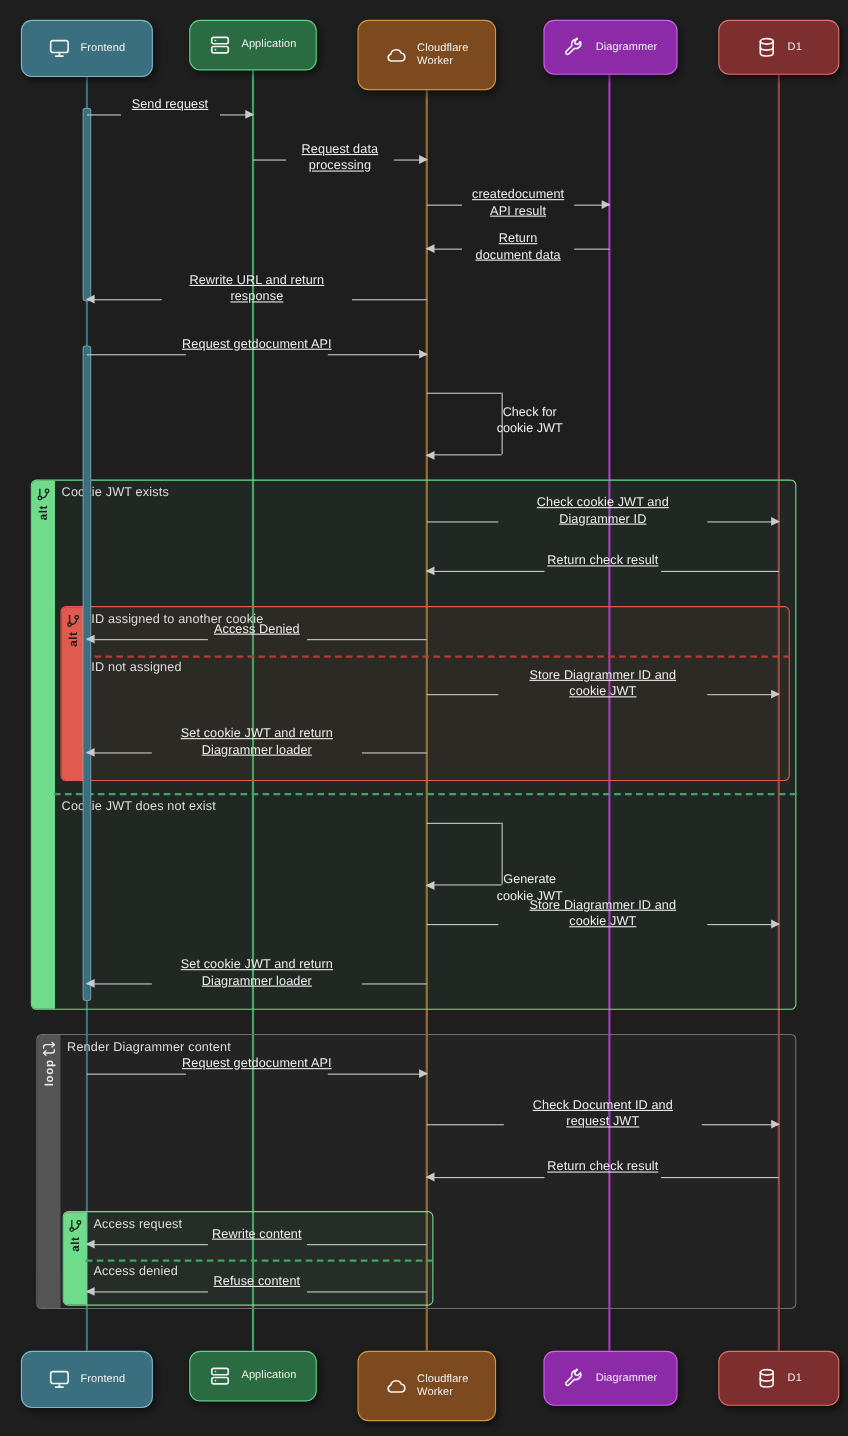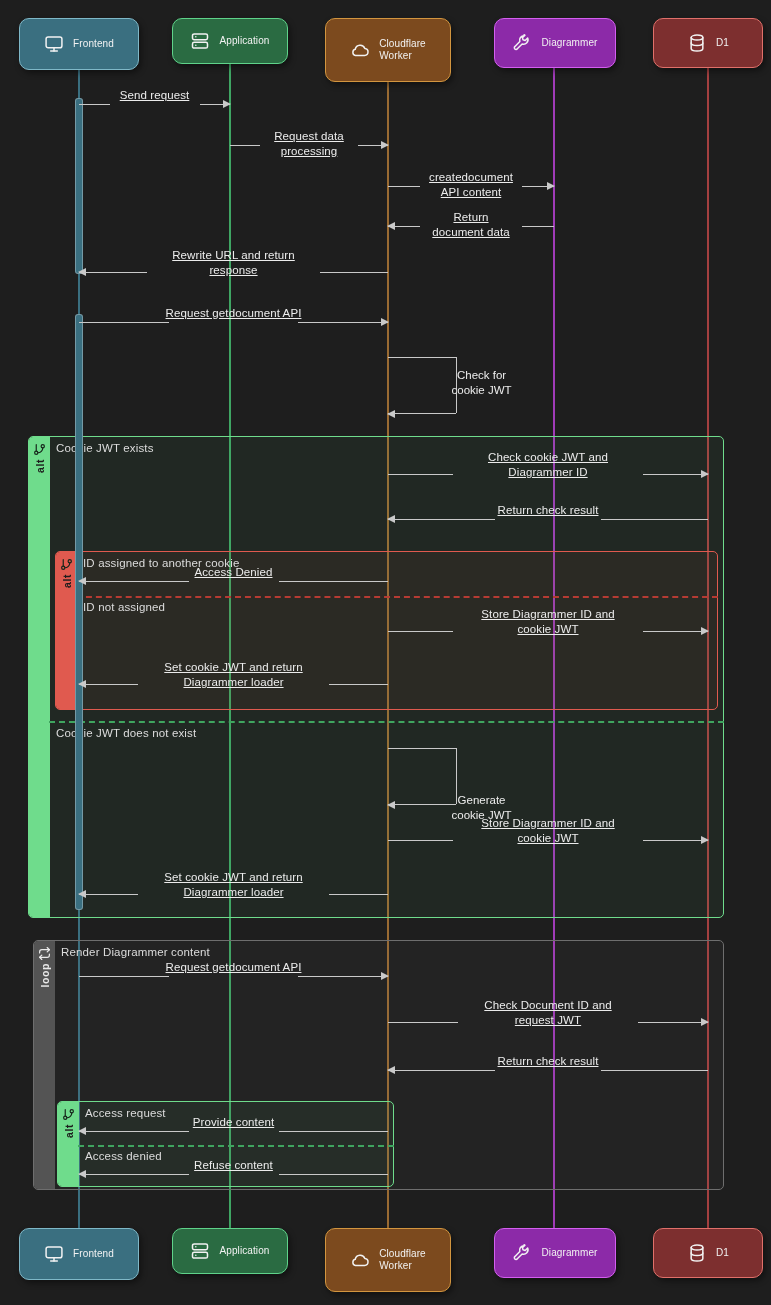--- a/index.html
+++ b/index.html
@@ -199,21 +199,21 @@
       <div class="lineR" style="left: 120.5px; width: 30.5px;"></div>
       <div class="head right"></div>
     </div>
     <div class="msg one" style="left: 230px; top: 145px; width: 158px;">
       <div class="mtext">Request data processing</div>
       <div class="lineL" style="left: 0px; width: 30.02px;"></div>
       <div class="lineR" style="left: 127.98px; width: 30.02px;"></div>
       <div class="head right"></div>
     </div>
     <div class="msg one" style="left: 388px; top: 186px; width: 166px;">
-      <div class="mtext">createdocument API content</div>
+      <div class="mtext">createdocument API result</div>
       <div class="lineL" style="left: 0px; width: 31.54px;"></div>
       <div class="lineR" style="left: 134.46px; width: 31.54px;"></div>
       <div class="head right"></div>
     </div>
     <div class="msg one" style="left: 388px; top: 226px; width: 166px;">
       <div class="mtext">Return document data</div>
       <div class="lineL" style="left: 0px; width: 31.54px;"></div>
       <div class="lineR" style="left: 134.46px; width: 31.54px;"></div>
       <div class="head left"></div>
     </div>
@@ -290,21 +290,21 @@
       <div class="lineR" style="left: 249.6px; width: 70.4px;"></div>
       <div class="head right"></div>
     </div>
     <div class="msg one" style="left: 388px; top: 1070px; width: 320px;">
       <div class="mtext">Return check result</div>
       <div class="lineL" style="left: 0px; width: 106.8px;"></div>
       <div class="lineR" style="left: 213.2px; width: 106.8px;"></div>
       <div class="head left"></div>
     </div>
     <div class="msg one" style="left: 79px; top: 1131px; width: 309px;">
-      <div class="mtext">Provide content</div>
+      <div class="mtext">Rewrite content</div>
       <div class="lineL" style="left: 0px; width: 109.5px;"></div>
       <div class="lineR" style="left: 199.5px; width: 109.5px;"></div>
       <div class="head left"></div>
     </div>
     <div class="msg one" style="left: 79px; top: 1174px; width: 309px;">
       <div class="mtext">Refuse content</div>
       <div class="lineL" style="left: 0px; width: 109.5px;"></div>
       <div class="lineR" style="left: 199.5px; width: 109.5px;"></div>
       <div class="head left"></div>
     </div>

